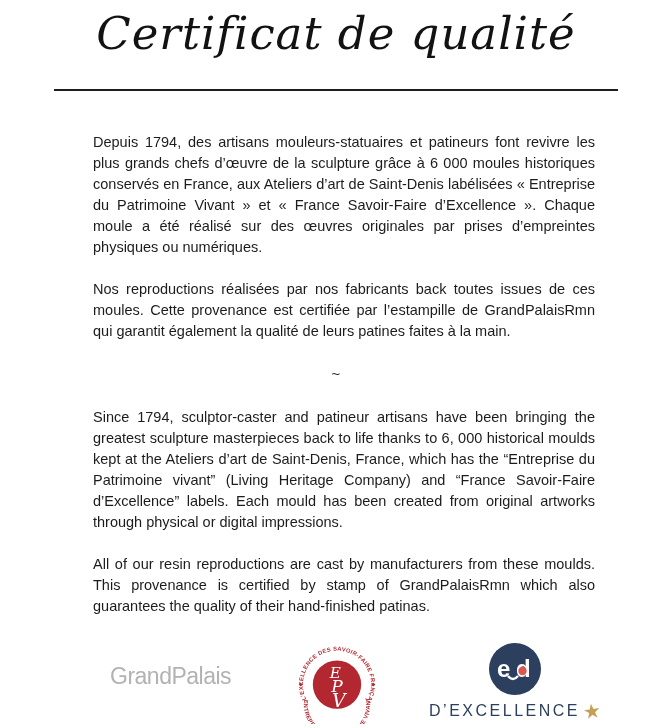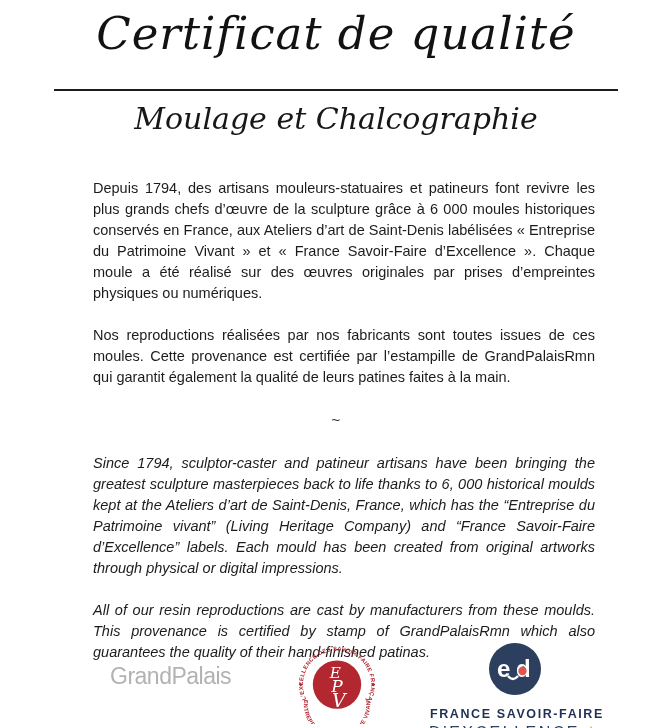--- a/index.html
+++ b/index.html
@@ -45,21 +45,20 @@
     margin: 41px auto 0 auto;
   }
   .textblock p {
     margin: 0 0 21px 16px;
     font-size: 14.5px;
     line-height: 21px;
     text-align: justify;
     color: #1c1c1c;
   }
   .textblock p.en {
-    font-style: italic;
   }
   .tilde {
     text-align: center;
     font-size: 15px;
     line-height: 21px;
     margin: 0 0 23px 0;
     color: #1c1c1c;
   }
   
   .footer {
@@ -167,25 +166,24 @@
 </style>
 </head>
 <body>
 
 <div class="page">
 
   <h1 class="title">Certificat de qualité</h1>
 
   <div class="divider"></div>
 
-  <div class="subtitle subtitle-2">Moulage et Chalcographie</div>
 
   <div class="textblock">
     <p class="fr">Depuis 1794, des artisans mouleurs-statuaires et patineurs font revivre les plus grands chefs d’œuvre de la sculpture grâce à 6 000 moules historiques conservés en France, aux Ateliers d’art de Saint-Denis labélisées « Entreprise du Patrimoine Vivant » et « France Savoir-Faire d’Excellence ». Chaque moule a été réalisé sur des œuvres originales par prises d’empreintes physiques ou numériques.</p>
-    <p class="fr">Nos reproductions réalisées par nos fabricants sont toutes issues de ces moules. Cette provenance est certifiée par l’estampille de GrandPalaisRmn qui garantit également la qualité de leurs patines faites à la main.</p>
+    <p class="fr">Nos reproductions réalisées par nos fabricants back toutes issues de ces moules. Cette provenance est certifiée par l’estampille de GrandPalaisRmn qui garantit également la qualité de leurs patines faites à la main.</p>
     <div class="tilde">~</div>
     <p class="en">Since 1794, sculptor-caster and patineur artisans have been bringing the greatest sculpture masterpieces back to life thanks to 6, 000 historical moulds kept at the Ateliers d’art de Saint-Denis, France, which has the “Entreprise du Patrimoine vivant” (Living Heritage Company) and “France Savoir-Faire d’Excellence” labels. Each mould has been created from original artworks through physical or digital impressions.</p>
     <p class="en">All of our resin reproductions are cast by manufacturers from these moulds. This provenance is certified by stamp of GrandPalaisRmn which also guarantees the quality of their hand-finished patinas.</p>
   </div>
 
   <div class="footer">
 
     <div class="logo-gp">
       <div class="gp-line1">GrandPalais</div>
     </div>
@@ -220,21 +218,20 @@
     </div>
 
     <div class="logo-ed">
       <svg width="52" height="52" viewBox="0 0 52 52">
         <circle cx="26" cy="26" r="26" fill="#2d3f5e"></circle>
         <text x="8" y="34" font-family="Liberation Sans, sans-serif" font-weight="700" font-size="24" fill="#ffffff">e</text>
         <text x="27" y="34" font-family="Liberation Sans, sans-serif" font-weight="700" font-size="24" fill="#ffffff">d</text>
         <path d="M 19 33 Q 24 39 29 33" stroke="#ffffff" stroke-width="2.4" fill="none"></path>
         <circle cx="33.5" cy="28" r="4.2" fill="#e0564f"></circle>
       </svg>
-      <div class="ed-line1">FRANCE SAVOIR-FAIRE</div>
       <div class="ed-line2">
         <span class="ed-exc">D’EXCELLENCE</span>
         <span class="ed-star">★</span>
       </div>
     </div>
 
   </div>
 </div>
 
 </body></html>

